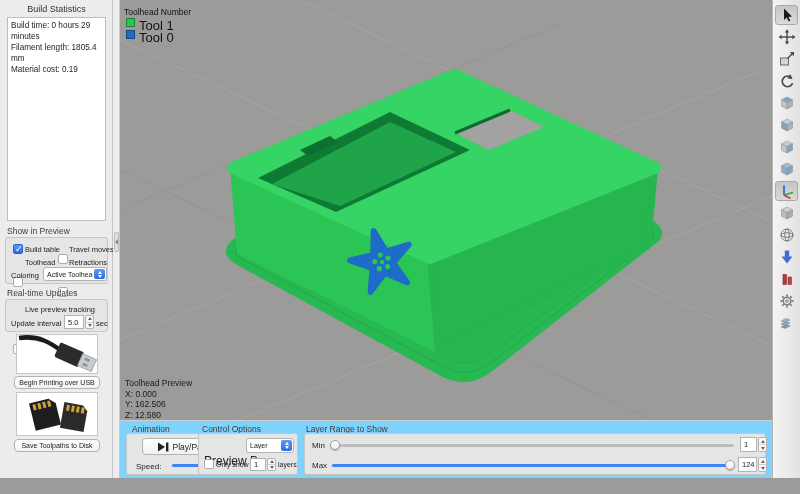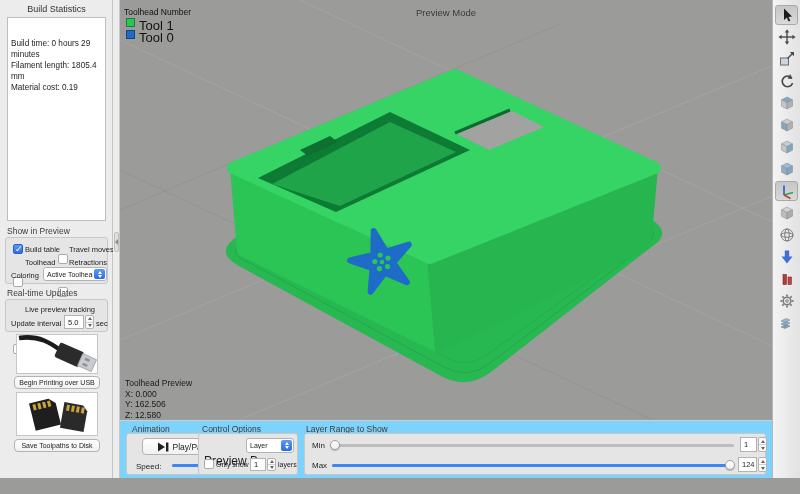--- a/index.html
+++ b/index.html
@@ -3,21 +3,21 @@
 <meta charset="utf-8">
 <style>
   html,body{margin:0;padding:0;background:#888;}
   #app{position:relative;width:800px;height:494px;overflow:hidden;
        font-family:"Liberation Sans",sans-serif;color:#222;background:#9B9B99;
        -webkit-font-smoothing:antialiased;}
   .abs{position:absolute;}
   
   #left-panel{left:0;top:0;width:113px;height:478px;background:#ECECEC;border-right:1px solid #C4C4C4;box-sizing:border-box;}
   .panel-title{left:0;top:4px;width:113px;text-align:center;font-size:9px;color:#333;}
-  #stats-box{left:7px;top:17px;width:99px;height:204px;background:#fff;border:1px solid #BDBDBD;box-sizing:border-box;padding:20px 3px;}
+  #stats-box{left:7px;top:17px;width:99px;height:204px;background:#fff;border:1px solid #BDBDBD;box-sizing:border-box;padding:2px 3px;}
   .stat{font-size:8.2px;line-height:11px;color:#1d1d1d;}
   .glabel{font-size:8.5px;color:#3c3c3c;white-space:nowrap;}
   .gbox{background:#E5E5E5;border:1px solid #C7C7C7;border-radius:3px;box-sizing:border-box;}
   .cb{width:10px;height:10px;background:#fff;border:1px solid #ABABAB;border-radius:2px;box-sizing:border-box;position:relative;}
   .cb.on{background:linear-gradient(#5A9BF7,#2E6BE0);border-color:#2A5EC9;}
   .cb.on::after{content:"\2713";position:absolute;left:1px;top:-1.5px;font-size:9px;color:#fff;}
   .cblabel{font-size:7.5px;color:#1d1d1d;white-space:nowrap;}
   .dd{background:#fff;border:1px solid #B3B3B3;border-radius:3px;display:flex;align-items:center;box-sizing:border-box;font-size:7px;padding-left:3px;}
   .ddtext{flex:1;white-space:nowrap;overflow:hidden;}
   .ddbtn{width:11px;align-self:stretch;margin:1px;background:linear-gradient(#5A9BF7,#2E6BE0);border-radius:2px;display:flex;flex-direction:column;align-items:center;justify-content:center;gap:1px;}
@@ -190,21 +190,20 @@
           <circle cx="-1.8" cy="-7" r="2.6"></circle>
             <circle cx="6" cy="-3.9" r="2.6"></circle>
             <circle cx="5.6" cy="4.6" r="2.6"></circle>
           <circle cx="-2.6" cy="6.7" r="2.6"></circle>
             <circle cx="-7.2" cy="-0.4" r="2.6"></circle>
             <circle cx="0" cy="0" r="2.2"></circle>
         </g>
       </g>
     </svg>
 
-    <div id="mode-label" class="abs">Preview Mode</div>
 
     <div id="legend-title" class="abs">Toolhead Number</div>
     <div class="abs swatch" style="left:6px;top:18px;background:#2BC556"></div>
     <div class="abs legend-label" style="left:19px;top:18px">Tool 1</div>
     <div class="abs swatch" style="left:6px;top:30px;background:#1E6BC8"></div>
     <div class="abs legend-label" style="left:19px;top:30px">Tool 0</div>
 
     <div id="pos-block" class="abs">
       <div>Toolhead Preview</div>
       <div>X: 0.000</div>

